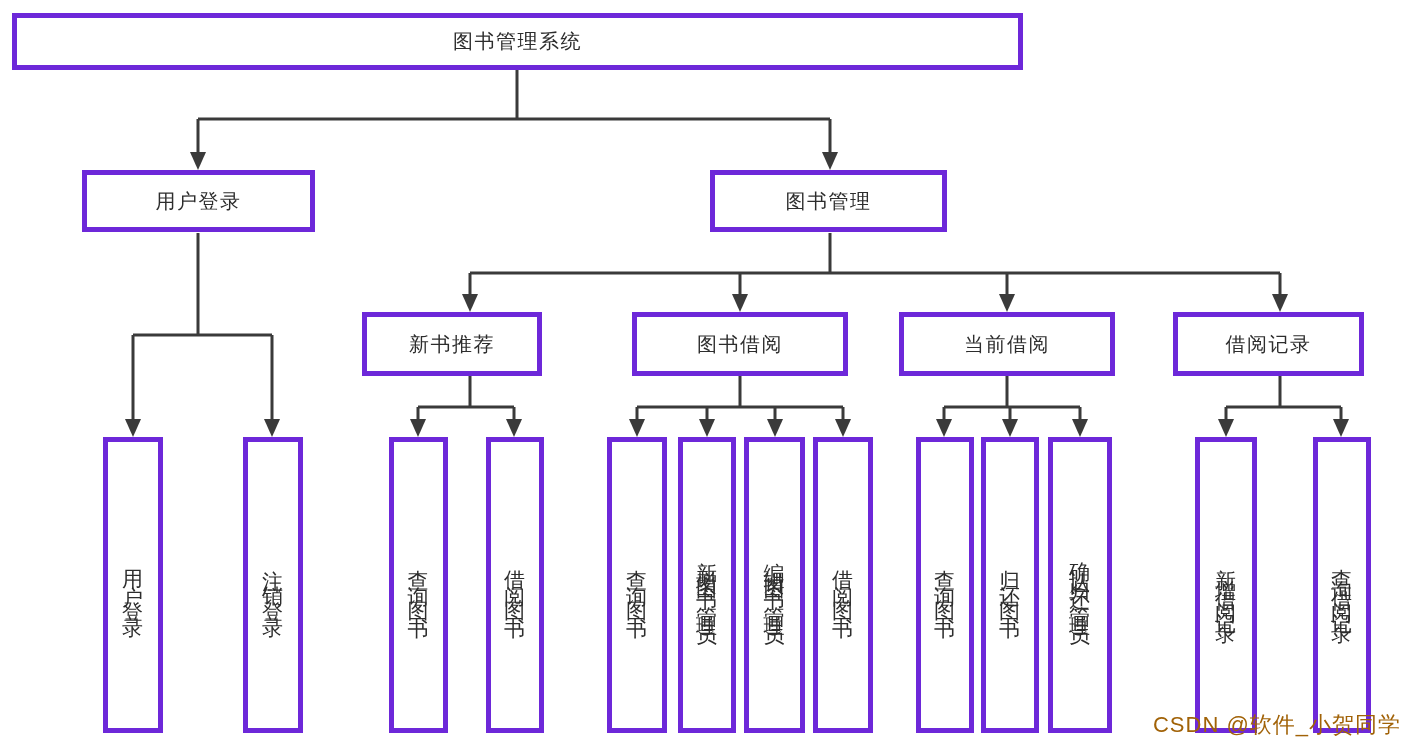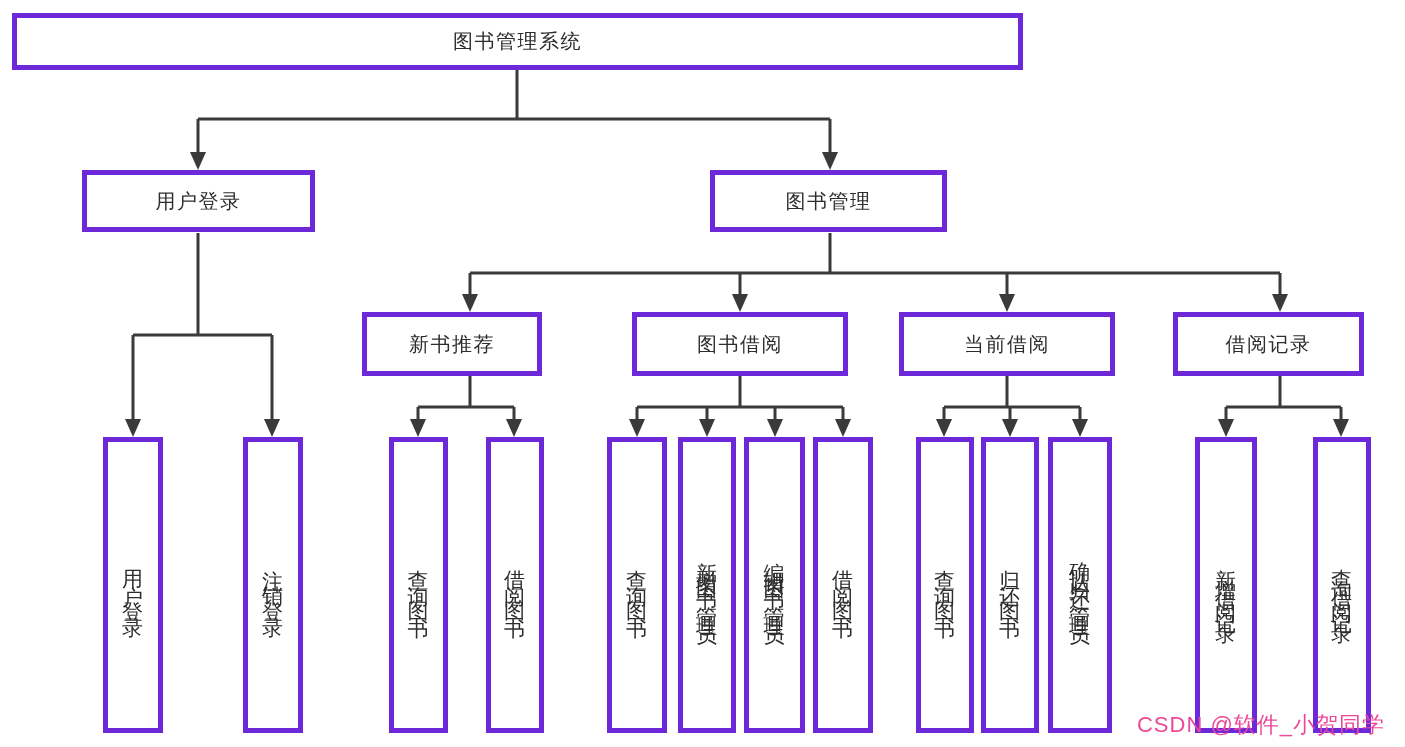--- a/index.html
+++ b/index.html
@@ -42,26 +42,26 @@
     font-size: 21px;
     line-height: 1;
     white-space: nowrap;
     color: #2d2d2d;
   }
   .v4 span { letter-spacing: 16px; }
   .v6 span { letter-spacing: 11px; }
   .v9 span { letter-spacing: 9px; }
   .watermark {
     position: absolute;
-    right: 20px;
+    right: 4px;
     bottom: 7px;
     z-index: 3;
     font-size: 22px;
     letter-spacing: 1px;
-    color: #ec4899;
+    color: #a16207;
     white-space: nowrap;
   }
 </style>
 </head>
 <body>
 
 <div id="diagram">
 
   <svg class="wires" width="1405" height="747" viewBox="0 0 1405 747">
     <path fill="none" stroke="#3a3a3a" stroke-width="3" d="M517 70V119 M198 119H830 M198 119V153 M830 119V153

